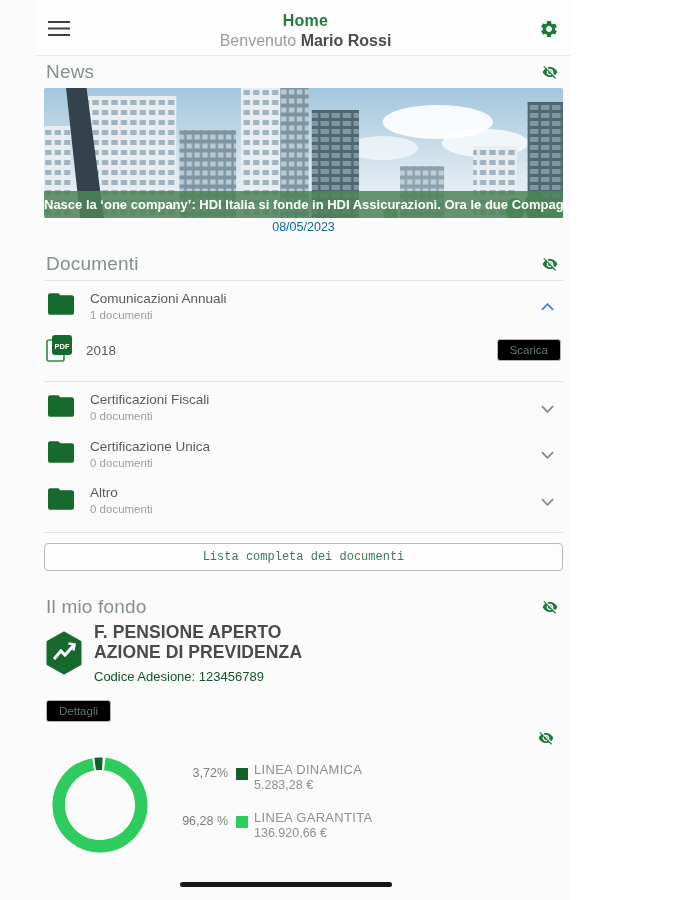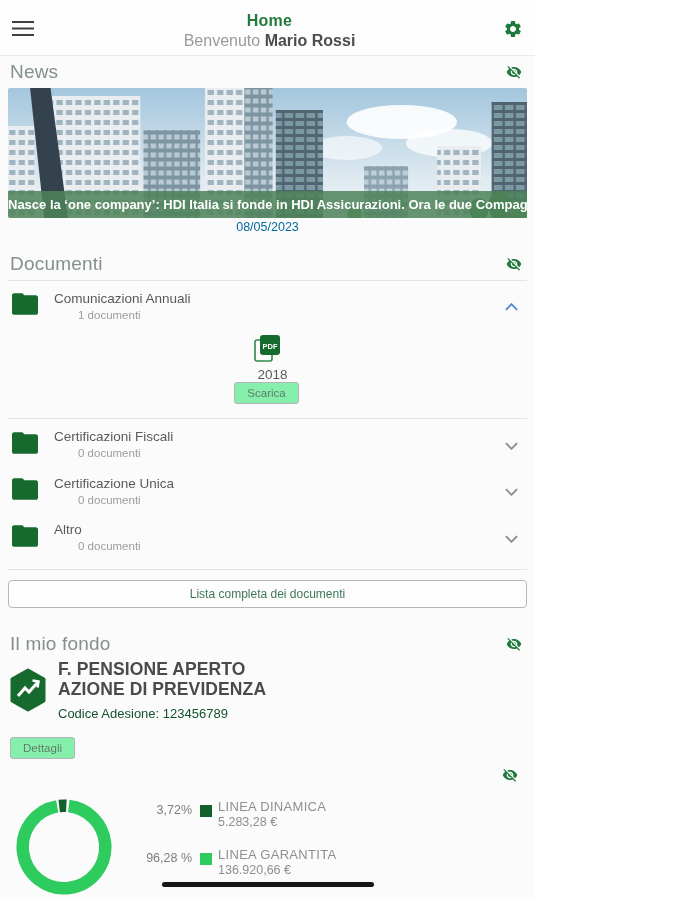--- a/index.html
+++ b/index.html
@@ -1,17 +1,17 @@
 <!DOCTYPE html>
 <html><head>
 <meta charset="utf-8">
 <style>
   html,body{margin:0;padding:0;background:#fff;}
   .app{position:relative;width:535px;height:900px;overflow:hidden;background:#fbfbfb;
-       font-family:"Liberation Sans",sans-serif;color:#555;}
+       font-family:"Liberation Sans",sans-serif;color:#555;padding-left:36px;}
   
   .header{display:flex;align-items:center;height:56px;padding:6px 12px 0 12px;box-sizing:border-box;
           background:#fdfdfd;border-bottom:1px solid #ebebeb;}
   .menu-btn{width:26px;cursor:pointer;}
   .header-center{flex:1;text-align:center;line-height:1.25;}
   .page-title{color:#237a3c;font-size:16px;font-weight:bold;letter-spacing:.2px;}
   .welcome{font-size:16px;color:#9a9a9a;}
   .welcome b{color:#4c4c4c;}
   .gear-btn{width:22px;cursor:pointer;text-align:right;}
   
@@ -25,45 +25,45 @@
   .banner-caption{position:absolute;left:0;right:0;bottom:0;height:27px;line-height:27px;
       background:rgba(77,130,88,.85);color:#fff;font-weight:bold;font-size:13px;text-align:center;
       white-space:nowrap;overflow:hidden;}
   .news-date{text-align:center;color:#0369a1;font-size:12.5px;margin-top:2px;}
   
   .docs{margin-top:14px;}
   .folder-row{display:flex;align-items:center;padding:7px 14px 7px 12px;cursor:pointer;}
   .folder-ic{width:28px;flex:0 0 28px;}
   .folder-meta{flex:1;margin-left:14px;line-height:1.3;}
   .folder-name{font-size:13.5px;color:#5a5a5a;}
-  .folder-count{font-size:11.5px;color:#9d9d9d;margin-left:24px;}
+  .folder-count{font-size:11.5px;color:#9d9d9d;}
   .chev{flex:0 0 16px;}
-  .file-row{display:flex;align-items:center;padding:4px 10px 8px 8px;flex-direction:column;}
+  .file-row{display:flex;align-items:center;padding:4px 10px 8px 8px;}
   .file-name{flex:1;margin-left:12px;font-size:13.5px;color:#5a5a5a;}
-  .btn-outline{background:#86efac;border:1px solid #b5b5b5;border-radius:3px;color:#5f7d6a;
+  .btn-outline{background:#000000;border:1px solid #b5b5b5;border-radius:3px;color:#5f7d6a;
       font-size:11.5px;padding:4px 12px;font-family:inherit;cursor:pointer;}
   .list-all{display:block;width:calc(100% - 16px);margin:10px 8px 0 8px;padding:6px 0;
       background:#fdfdfd;border:1px solid #b8b8b8;border-radius:4px;color:#41795a;
-      font-size:12px;font-family:Liberation Sans, sans-serif;cursor:pointer;}
+      font-size:12px;font-family:Liberation Mono, monospace;cursor:pointer;}
   
   .fund{margin-top:20px;}
   .fund-id{display:flex;align-items:flex-start;padding:2px 10px 0 8px;}
   .fund-ic{flex:0 0 40px;margin-top:8px;}
   .fund-meta{margin-left:10px;}
   .fund-name{font-size:17.5px;font-weight:bold;color:#4a4a4a;line-height:1.12;letter-spacing:.1px;}
   .fund-code{font-size:13px;color:#14532d;margin-top:7px;}
   .value-block{display:flex;align-items:center;justify-content:space-between;padding:0 12px 0 10px;margin-top:16px;}
   .value-label{font-size:10.5px;color:#9a9a9a;}
   .value-line{color:#1d7a3b;margin:1px 0;}
   .value-cur{font-size:17px;font-weight:normal;color:#2e8a4c;}
   .value-amt{font-size:20px;font-weight:bold;letter-spacing:.2px;}
   .value-asof{font-size:10.5px;color:#9a9a9a;}
   .eye-row{display:flex;justify-content:flex-end;padding:0 14px;margin-top:8px;}
   
-  .chart-row{display:flex;align-items:flex-end;padding-left:16px;margin-top:6px;}
+  .chart-row{display:flex;align-items:center;padding-left:16px;margin-top:6px;}
   .legend{margin-left:34px;margin-top:10px;}
   .legend-row{display:flex;align-items:flex-start;margin-bottom:16px;}
   .legend-pct{width:46px;text-align:right;font-size:12.5px;color:#7d7d7d;line-height:1.2;margin-top:4px;}
   .legend-sw{width:12px;height:12px;margin:6px 6px 0 8px;flex:0 0 12px;}
   .legend-txt{line-height:1.25;}
   .legend-name{font-size:13px;color:#8f8f8f;letter-spacing:.3px;}
   .legend-amt{font-size:12.5px;color:#8f8f8f;}
   
   .home-indicator{position:absolute;bottom:13px;left:50%;transform:translateX(-50%);
       width:212px;height:5px;background:#161616;border-radius:3px;}

